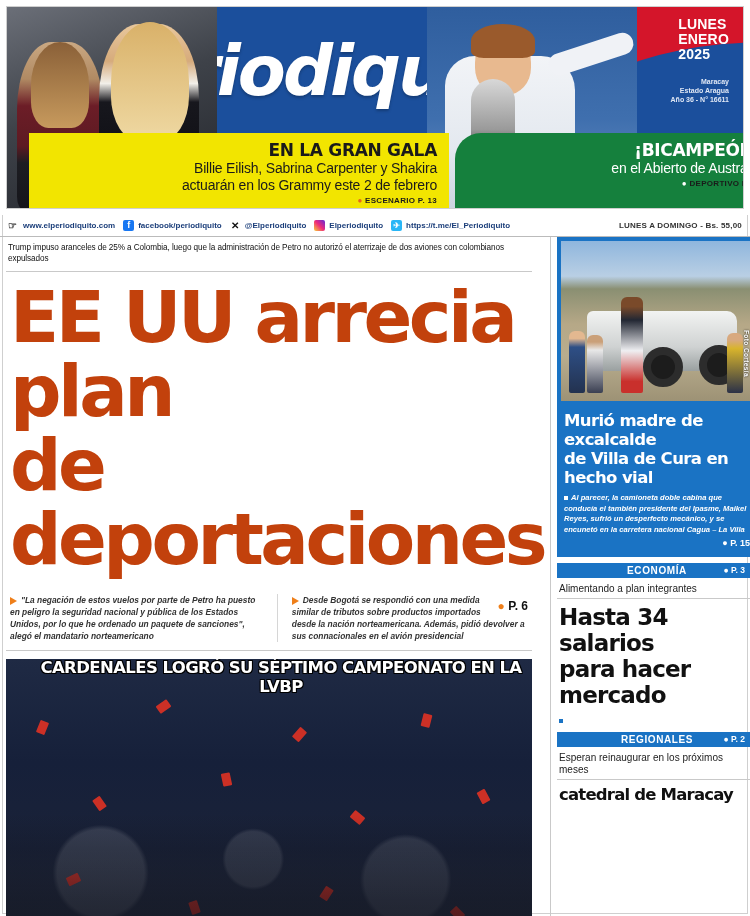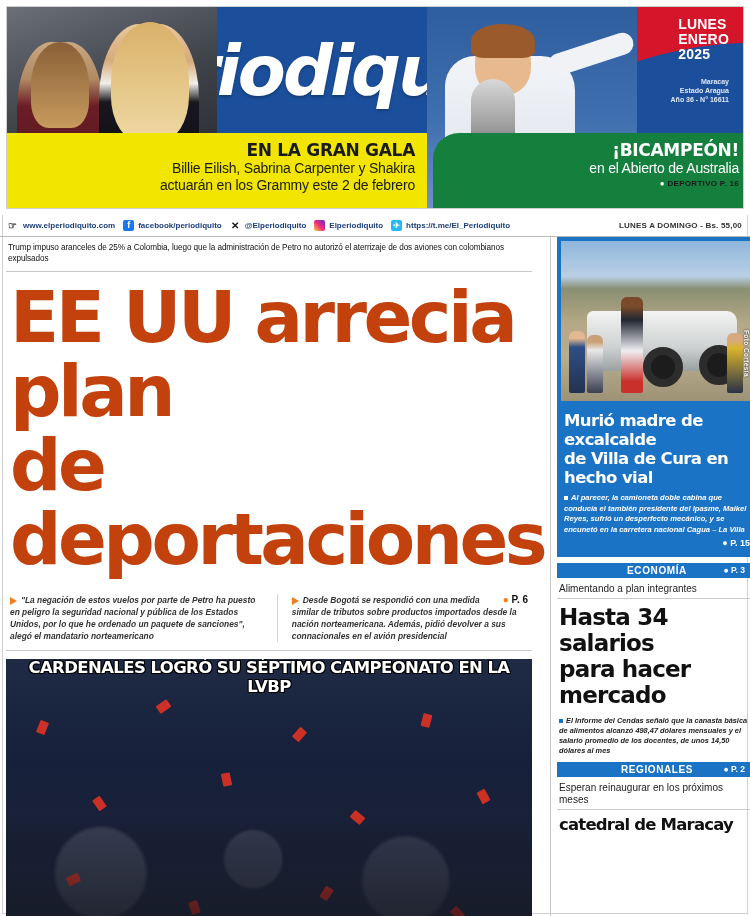--- a/index.html
+++ b/index.html
@@ -61,21 +61,21 @@
                  background:#e8b98f; border-radius: 48% 48% 44% 44%; }
   .sinner-head::before{content:"";position:absolute;left:-4px;top:-9px;width:64px;height:34px;
                  background:#9a5a2c;border-radius:50% 50% 20% 20%;}
   .sinner-arm { position:absolute; left: 120px; top: 36px; width: 88px; height: 22px;
                 background:#f0f2f6; transform: rotate(-18deg); border-radius: 12px; }
   .trophy { position:absolute; left: 44px; top: 72px; width: 44px; height: 84px;
             background: linear-gradient(180deg,#d8d8d8,#9a9a9a 60%,#2a2a2a 100%);
             border-radius: 22px 22px 6px 6px; }
 
   .teaser { position:absolute; bottom:0; height: 75px; padding: 8px 12px 0 0;
-            text-align:right; color:#1a1a1a; }
+            text-align:right; color:#1a1a1a;margin-left:22px; }
   .teaser-yellow { left: 0; width: 420px; background:#f2e500; }
   .teaser-orange { left: 426px; width: 318px; background:#15803d;
                    border-top-left-radius: 26px; }
   .teaser h3 { font-family:"DejaVu Sans", sans-serif; font-size: 17px; font-weight:bold;
                line-height: 19px; letter-spacing:-.3px; }
   .teaser-orange h3 { color:#fff; }
   .teaser p { font-size: 14px; line-height: 17px; letter-spacing:-.2px; }
   .teaser-orange p { color:#fff; }
   .teaser .sect { font-size: 8px; font-weight:bold; letter-spacing:.3px; margin-top: 2px; }
   .teaser .sect .dot { color:#e8661a; }
@@ -110,21 +110,21 @@
               color:#c2410c; padding: 8px 0 0 4px; }
 
   .deck { display:flex; gap: 16px; padding: 12px 4px 8px 4px;
           border-bottom: 1px solid #c9c9c9; margin-top: 6px; }
   .deck .cell { width: 50%; font-size: 8.4px; line-height: 12px; font-style: italic;
                 font-weight:bold; color:#333; position:relative; }
   .deck .cell.second { border-left: 1px solid #d6d6d6; padding-left: 14px; }
   .arrow { display:inline-block; width:0; height:0; border-left: 7px solid #ef7f1a;
            border-top: 4px solid transparent; border-bottom: 4px solid transparent;
            margin-right: 4px; vertical-align: middle; }
-  .pref { float:right; color:#111; font-weight:bold; font-style:normal; font-size: 10px; }
+  .pref { float:right; color:#111; font-weight:bold; font-style:normal; font-size: 12px; margin-top: 6px; }
   .pref .dot { color:#ef7f1a; }
 
   
   .sports { position:relative; margin-top: 8px; width: 526px; height: 345px;
             overflow:hidden; background:#0d0f14; }
   .sports-bg { position:absolute; inset:0;
     background:
       radial-gradient(circle at 18% 62%, rgba(255,255,255,.14) 0 9%, transparent 10%),
       radial-gradient(circle at 47% 58%, rgba(255,255,255,.12) 0 8%, transparent 9%),
       radial-gradient(circle at 76% 64%, rgba(255,255,255,.12) 0 9%, transparent 10%),
@@ -137,21 +137,21 @@
       background:
         radial-gradient(ellipse at 8% 100%, #d9dde3 0 14%, transparent 15%),
         radial-gradient(ellipse at 22% 100%, #1c2448 0 15%, transparent 16%),
         radial-gradient(ellipse at 36% 100%, #e7eaee 0 14%, transparent 15%),
         radial-gradient(ellipse at 50% 100%, #1b2346 0 15%, transparent 16%),
         radial-gradient(ellipse at 64% 100%, #e9ecf0 0 14%, transparent 15%),
         radial-gradient(ellipse at 78% 100%, #1d2549 0 15%, transparent 16%),
         radial-gradient(ellipse at 92% 100%, #dfe3e9 0 14%, transparent 15%),
         linear-gradient(180deg, rgba(10,12,20,0) 0%, rgba(12,15,25,.55) 45%, #0c0f18 100%);
   }
-  .banner-strip { position:absolute; left:0; top: 6px; width: 526px; height: 24px;
+  .banner-strip { position:absolute; left:12px; top: 6px; width: 526px; height: 24px;
                   display:flex; align-items:center; }
   .banner-strip h2 { width:100%; text-align:center; color:#fff;
                      font-family:"DejaVu Sans", sans-serif; font-weight:bold;
                      font-size: 16.5px; letter-spacing:-.6px;
                      text-shadow: 1px 1px 0 #000, -1px 1px 0 #000, 1px -1px 0 #000, -1px -1px 0 #000; }
 
   
   .r-photo { position:relative; width: 200px; height: 168px;
              border: 4px solid #1a73c4; overflow:hidden; }
   .r-photo-bg { position:absolute; inset:0;
@@ -242,20 +242,21 @@
         <div class="sinner-body"></div>
         <div class="sinner-head"></div>
         <div class="sinner-arm"></div>
         <div class="trophy"></div>
       </div>
 
       <div class="teaser teaser-yellow">
         <h3>EN LA GRAN GALA</h3>
         <p>Billie Eilish, Sabrina Carpenter y Shakira</p>
         <p>actuarán en los Grammy este 2 de febrero</p>
+        <div class="sect"><span class="dot">●</span> <span>ESCENARIO</span> <span>P. 13</span></div>
       </div>
 
       <div class="teaser teaser-orange">
         <h3>¡BICAMPEÓN!</h3>
         <p>en el Abierto de Australia</p>
         <div class="sect"><span class="dot">●</span> <span>DEPORTIVO</span> <span>P. 16</span></div>
       </div>
     </div>
   </div>
 
@@ -356,21 +357,21 @@
       <div class="sect-bar">
         <span class="nm">ECONOMÍA</span>
         <span class="pg"><span class="dot">●</span> <span>P. 3</span></span>
       </div>
       <div class="r-kicker">Alimentando a plan integrantes</div>
       <div class="r-head big">
         <div>Hasta 34 salarios</div>
         <div>para hacer mercado</div>
       </div>
       <div class="r-sum">
-        <span class="sq"></span><span>El Informe del Cendas señaló que la canasta básica de alimentos alcanzó 498,47 dólares mensuales y el salario promedio de los docentes, de unos 14,50 dólares al mes</span>
+        <span class="sq"></span>
       </div>
 
       <div class="sect-bar">
         <span class="nm">REGIONALES</span>
         <span class="pg"><span class="dot">●</span> <span>P. 2</span></span>
       </div>
       <div class="r-kicker">Esperan reinaugurar en los próximos meses</div>
       <div class="r-head mid">
         <div>catedral de Maracay</div>
       </div>

